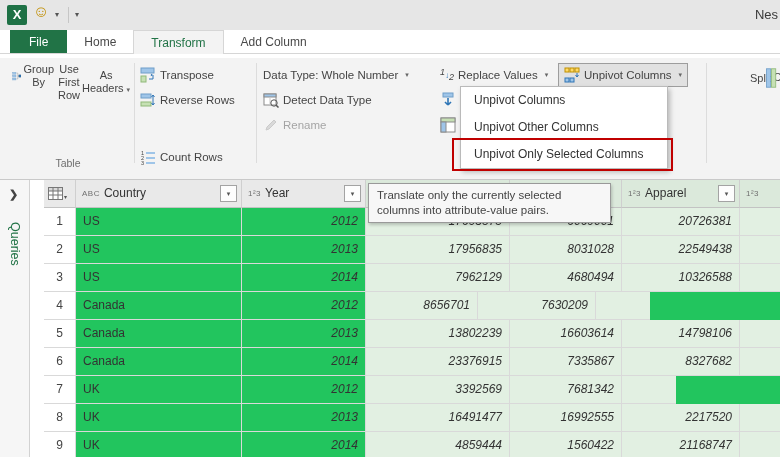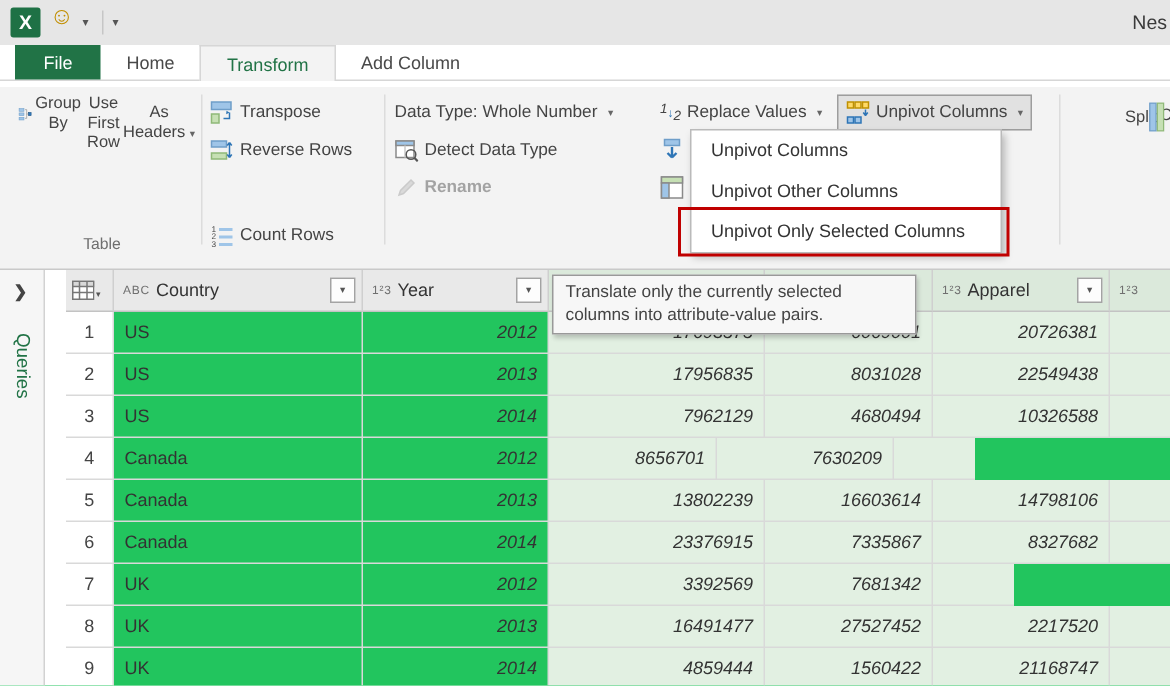--- a/index.html
+++ b/index.html
@@ -147,21 +147,21 @@
   <div class="smallbtn" style="left:263px;top:30px;">
     <svg width="16" height="16" viewBox="0 0 16 16">
       <rect x="1" y="2" width="12" height="11" fill="#fff" stroke="#8a8a8a"></rect>
       <rect x="1" y="2" width="12" height="3" fill="#9fc5e8" stroke="#8a8a8a"></rect>
       <line x1="7" y1="5" x2="7" y2="13" stroke="#c9c9c9"></line>
       <circle cx="11" cy="11" r="3.2" fill="none" stroke="#555"></circle>
       <line x1="13.2" y1="13.2" x2="15.5" y2="15.5" stroke="#555" stroke-width="1.5"></line>
     </svg>
     <span>Detect Data Type</span>
   </div>
-  <div class="smallbtn grayed" style="left:263px;top:55px;font-weight:bold;">
+  <div class="smallbtn grayed" style="left:263px;top:55px;">
     <svg width="16" height="16" viewBox="0 0 16 16">
       <path d="M3 13 L4 10 L11 3 L13 5 L6 12 Z" fill="#bbb" stroke="#999"></path>
     </svg>
     <span>Rename</span>
   </div>
 
   <div class="smallbtn" style="left:440px;top:5px;">
     <span class="rv-icon"><span class="one">1</span><span class="a">↓</span><span class="two">2</span></span>
     <span>Replace Values</span>
     <span class="caret">▾</span>
@@ -327,21 +327,21 @@
         <div class="tcell c2 val">2012</div>
         <div class="tcell c3 val sel">3392569</div>
         <div class="tcell c4 val sel">7681342</div>
         <div class="tcell c6 sel"></div>
       </div>
       <div class="trow">
         <div class="tcell c0 num">8</div>
         <div class="tcell c1">UK</div>
         <div class="tcell c2 val">2013</div>
         <div class="tcell c3 val sel">16491477</div>
-        <div class="tcell c4 val sel">27527452</div>
+        <div class="tcell c4 val sel">16992555</div>
         <div class="tcell c5 val sel">2217520</div>
         <div class="tcell c6 sel"></div>
       </div>
       <div class="trow">
         <div class="tcell c0 num">9</div>
         <div class="tcell c1">UK</div>
         <div class="tcell c2 val">2014</div>
         <div class="tcell c3 val sel">4859444</div>
         <div class="tcell c4 val sel">1560422</div>
         <div class="tcell c5 val sel">21168747</div>

